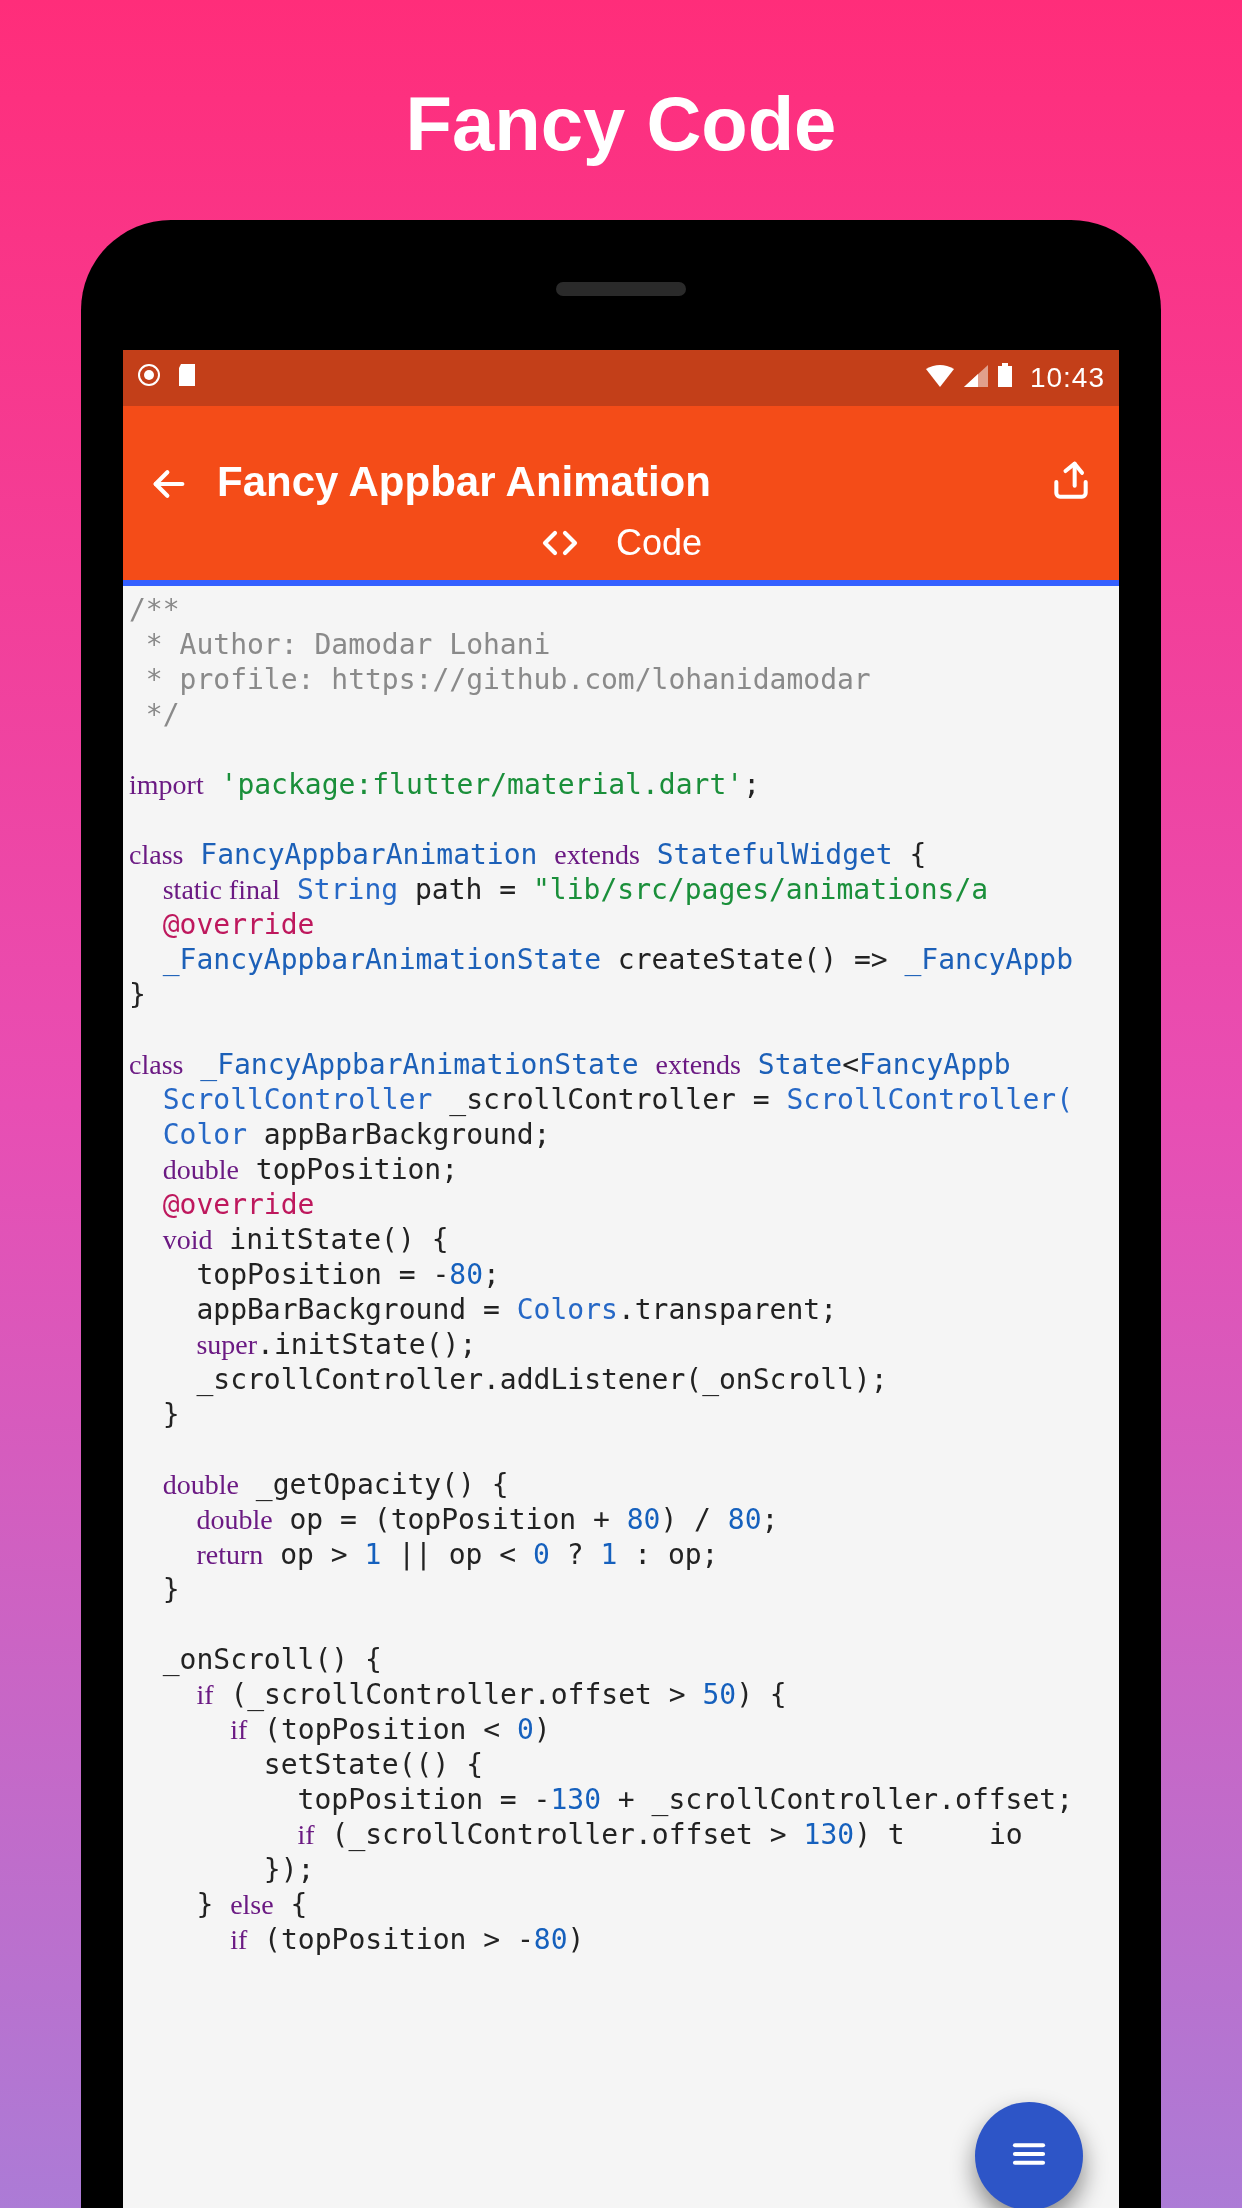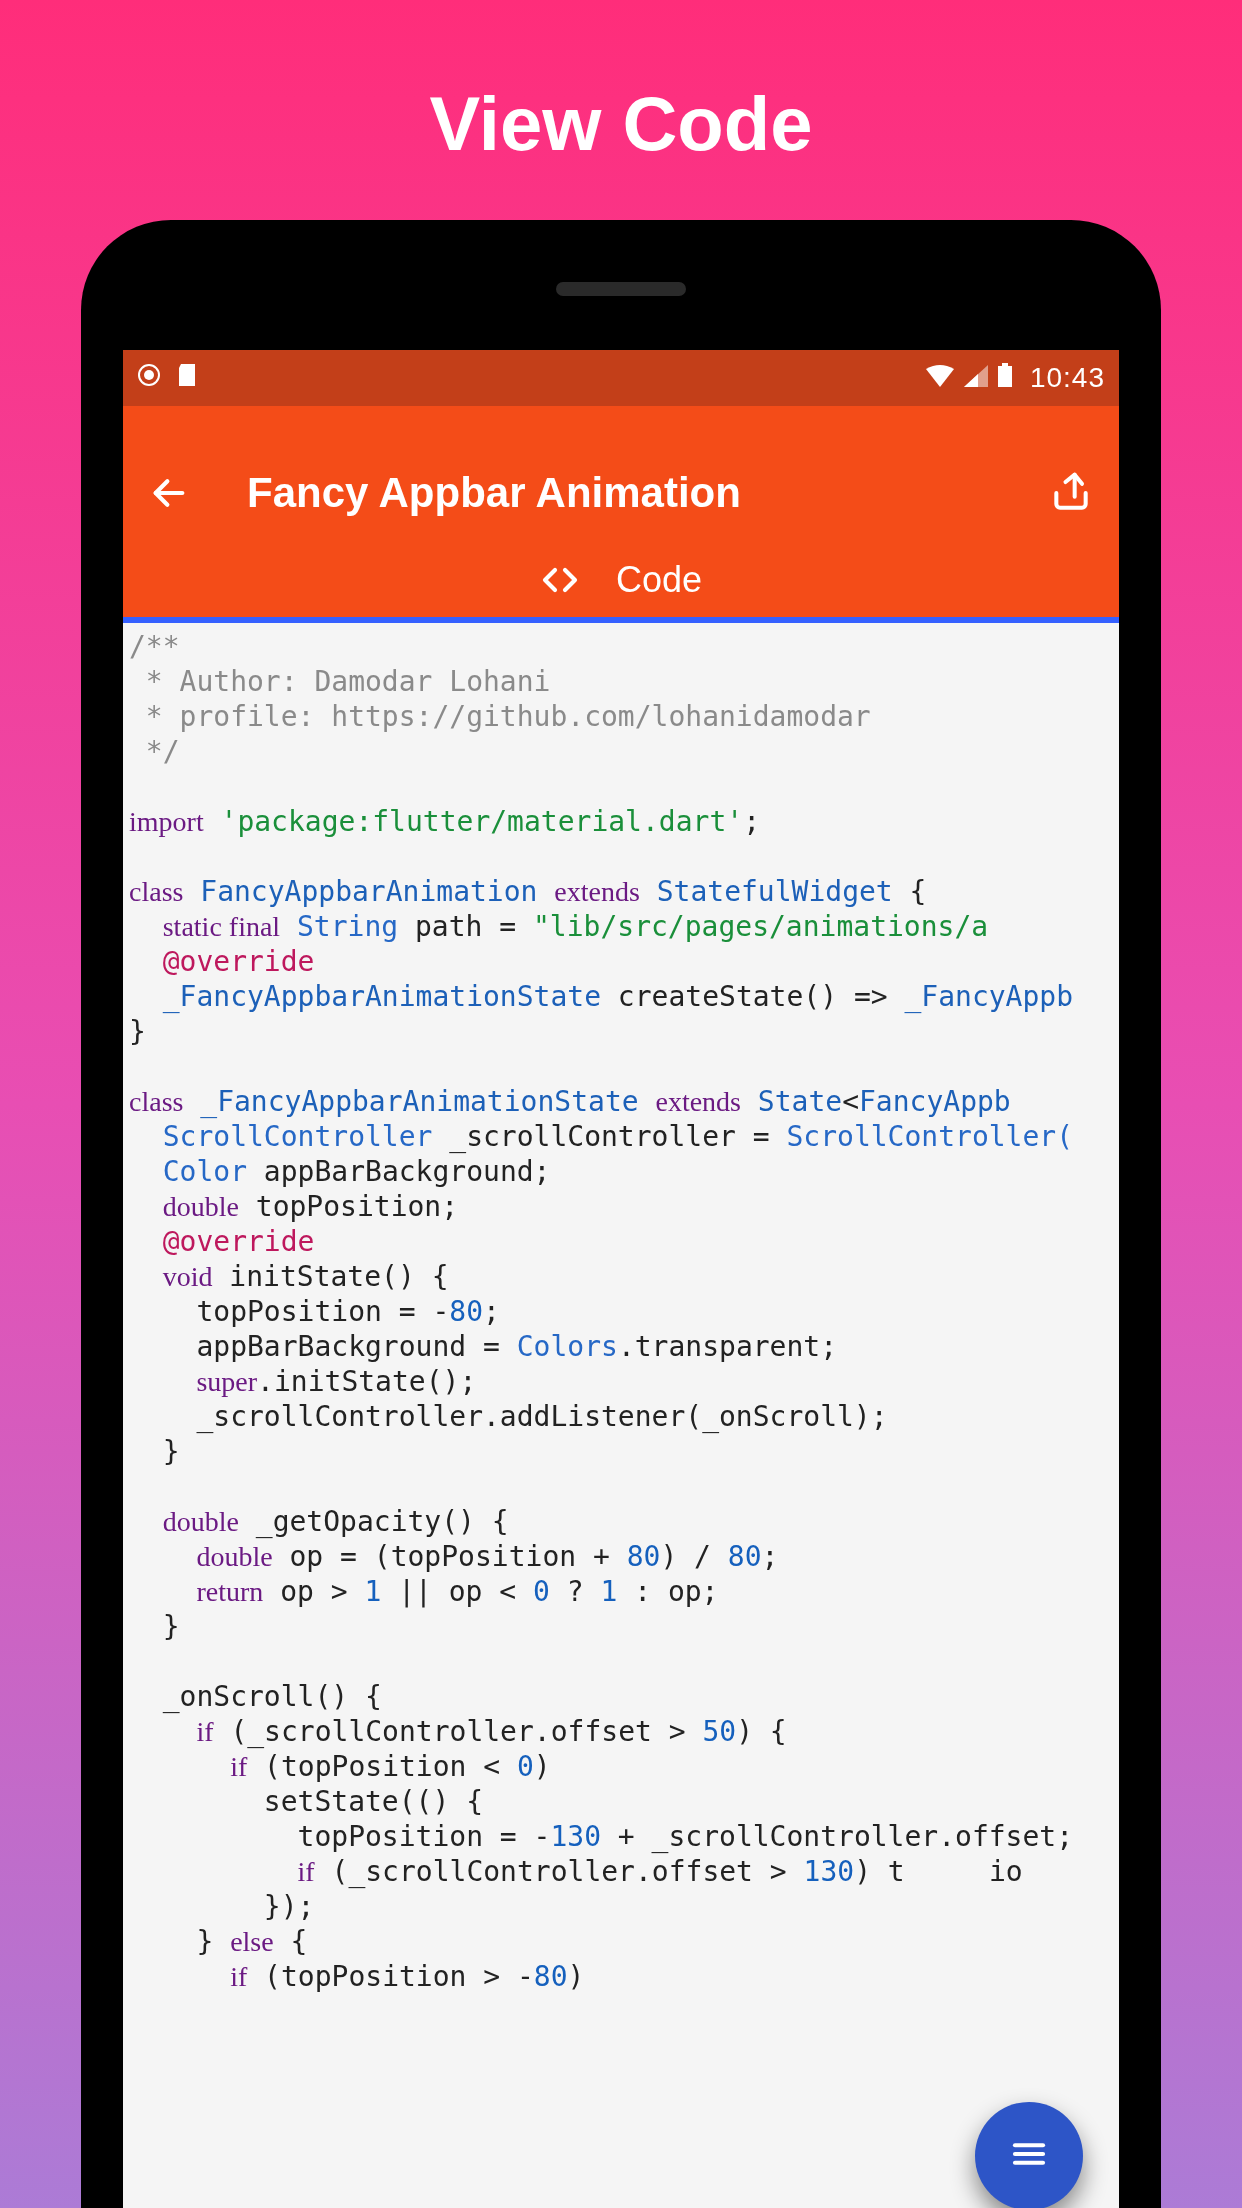--- a/index.html
+++ b/index.html
@@ -67,24 +67,23 @@
 .status-icon { display:inline-block; }
 .status-time { font-weight: 500; margin-left: 8px; letter-spacing: 1px; }
 
 .appbar {
   background: #f44c18;
   color: #fff;
 }
 .appbar-row1 {
   height: 100px;
   display: flex;
-  align-items: center;
+  align-items: flex-end;
   padding: 0 24px;
-  gap: 56px;
-  margin-top: 37px;
+  gap: 26px;
 }
 .back-btn { width: 44px; height: 44px; display:flex; align-items:center; justify-content:center; cursor:pointer; }
 .appbar-title { font-size: 42px; font-weight: 600; flex: 1; }
 .share-btn { width: 48px; height: 48px; display:flex; align-items:center; justify-content:center; cursor:pointer; }
 
 .tabs {
   display: flex;
   height: 80px;
 }
 .tab {
@@ -131,21 +130,21 @@
   box-shadow: 0 12px 24px rgba(0,0,0,0.45);
   display: flex;
   align-items: center;
   justify-content: center;
   cursor: pointer;
 }
 </style>
 </head>
 <body>
 
-<h1 class="page-title">View Code</h1>
+<h1 class="page-title">Fancy Code</h1>
 
 <div class="phone">
   <div class="screen">
 
     <div class="status-bar">
       <div class="left">
         <span class="status-icon">
           <svg width="24" height="24" viewBox="0 0 24 24">
               <circle cx="12" cy="12" r="10" fill="none" stroke="#fff" stroke-width="2"></circle>
               <circle cx="12" cy="12" r="5" fill="#fff"></circle>

